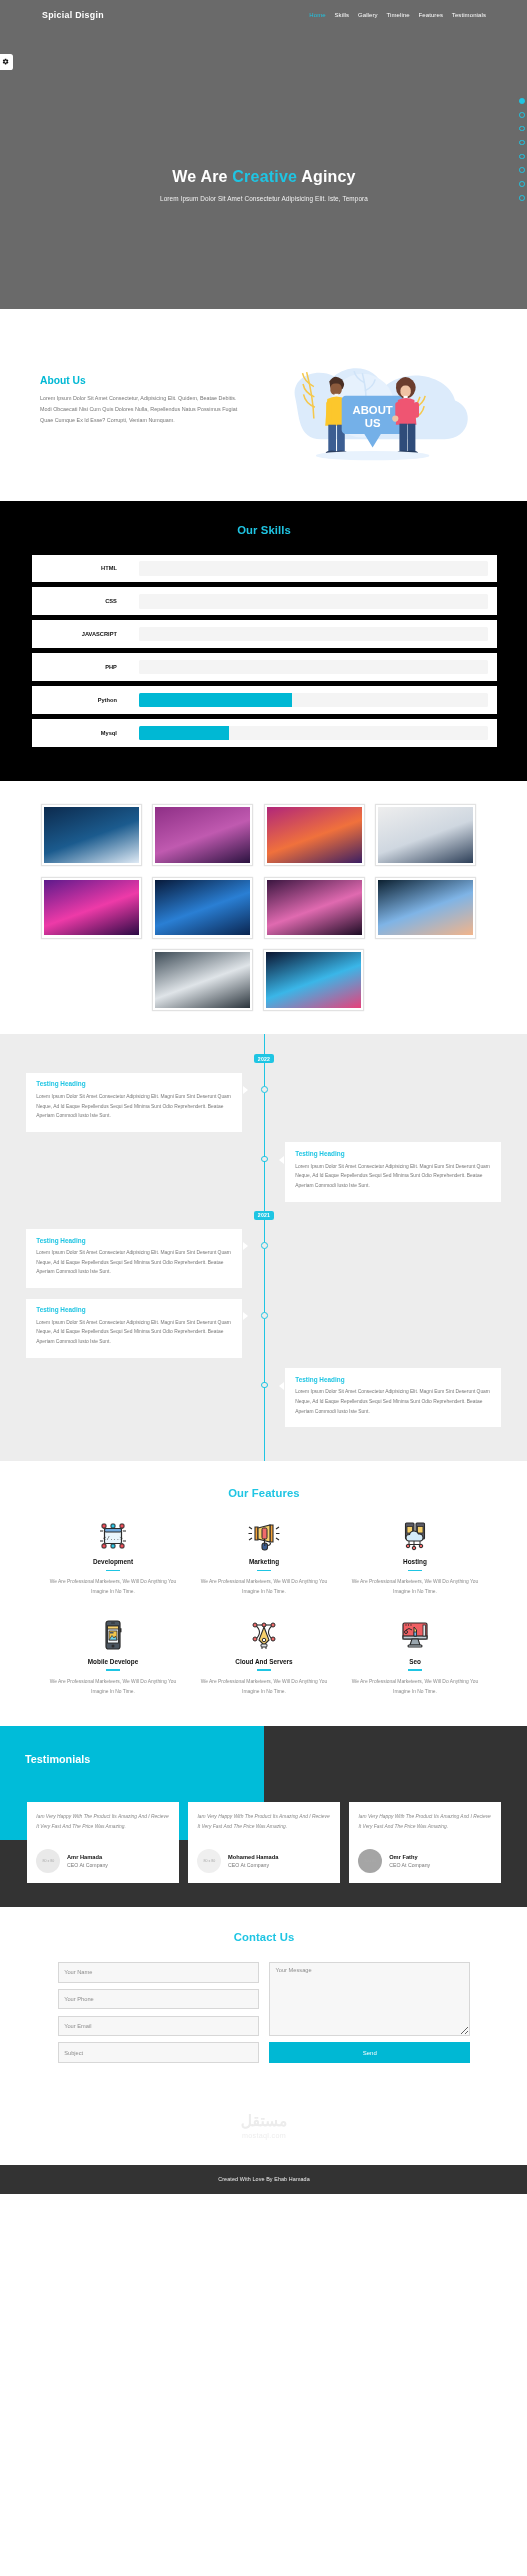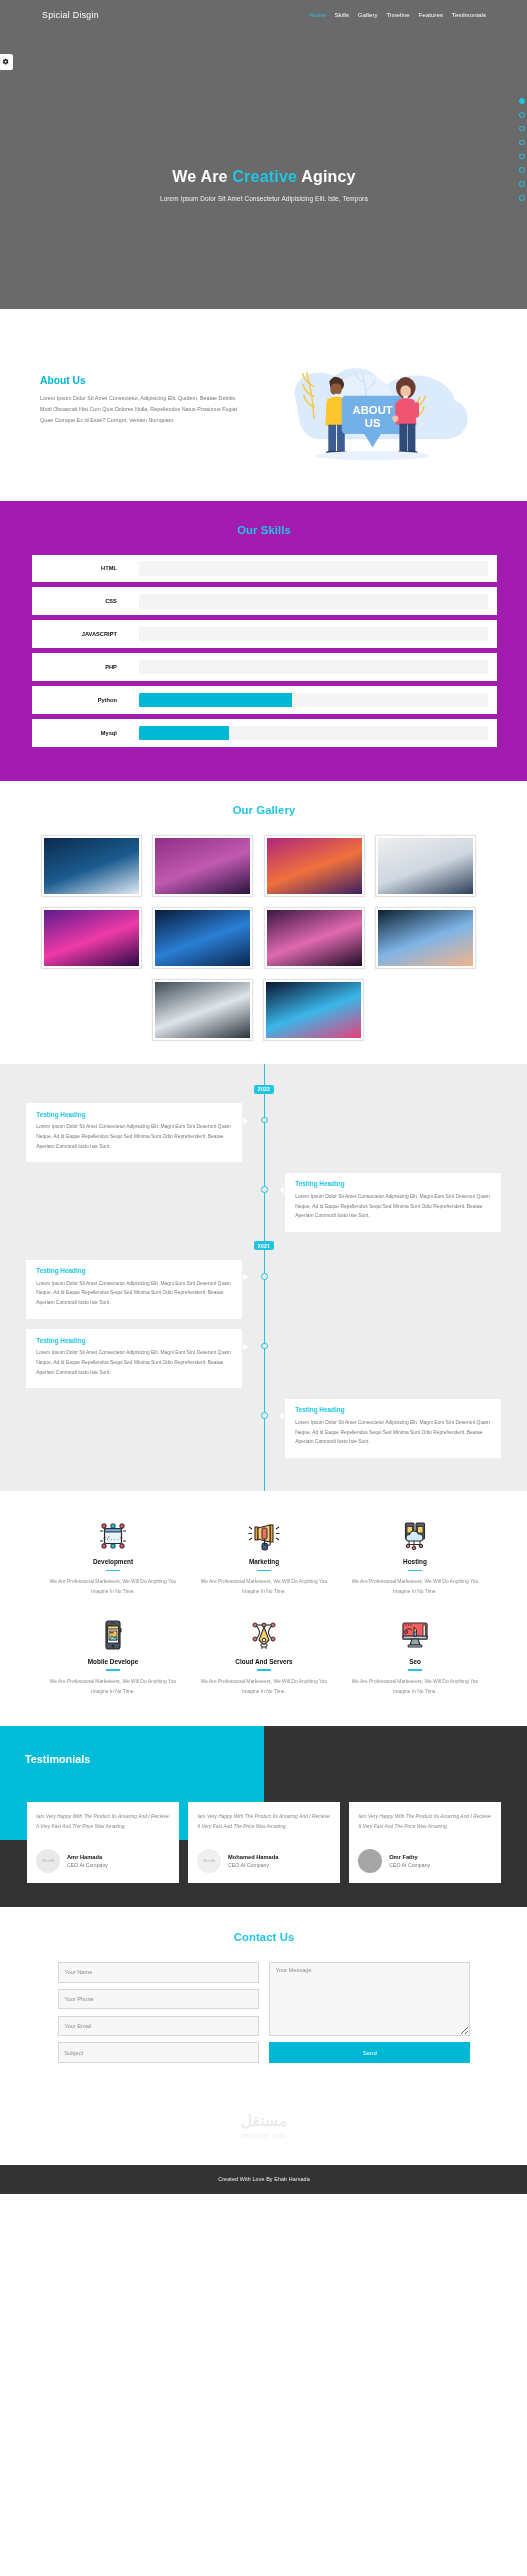--- a/index.html
+++ b/index.html
@@ -22,21 +22,21 @@
     background: #6a6a6a;
     overflow: hidden;
   }
   .topbar {
     position: absolute; top: 0; left: 0; right: 0;
     height: 30px;
     display: flex; align-items: center; justify-content: space-between;
     padding: 0 42px;
   }
   .logo {
-    color: #fff; font-size: 8.8px; font-weight: normal;
+    color: #fff; font-size: 8.8px; font-weight: bold;
     letter-spacing: 0.3px;
   }
   .nav { display: flex; gap: 8.8px; align-items: center; }
   .nav a {
     color: #fff; font-size: 6px; text-decoration: none;
     letter-spacing: 0.1px;
   }
   .nav a.active { color: #1fc5e3; }
 
   .gear-toggle {
@@ -89,21 +89,21 @@
     margin-bottom: 6.7px;
   }
   .about-body {
     color: #777; font-size: 5.4px; line-height: 2.05;
   }
   .about-art { flex: 1; display: flex; justify-content: center; align-items: flex-end; }
   .about-art svg { width: 201px; height: 129px; }
 
   
   .skills {
-    width: 528px; background: #a21caf;
+    width: 528px; background: #000000;
     padding: 23px 0 29px 0;
   }
   .section-title {
     text-align: center; color: #1fc5e3;
     font-size: 11.3px; font-weight: bold;
     margin-bottom: 18.5px; letter-spacing: 0.1px;
   }
   .skill-list { width: 465px; margin: 0 auto; }
   .skill-row {
     background: #fff;
@@ -447,21 +447,20 @@
       <div class="skill-row">
         <div class="skill-name">Mysql</div>
         <div class="skill-track">
             <div class="skill-fill" style="width: 26%;"></div>
           </div>
       </div>
     </div>
   </section>
 
   <section class="gallery">
-    <h2 class="section-title">Our Gallery</h2>
     <div class="gallery-grid">
       <div class="gphoto">
           <div class="inner" style="background: linear-gradient(160deg, rgb(12, 42, 77) 0%, rgb(27, 91, 142) 52%, rgb(223, 234, 245) 100%);"></div>
         </div>
       <div class="gphoto">
           <div class="inner" style="background: linear-gradient(160deg, rgb(142, 47, 134) 0%, rgb(192, 90, 176) 52%, rgb(43, 19, 64) 100%);"></div>
         </div>
       <div class="gphoto">
           <div class="inner" style="background: linear-gradient(160deg, rgb(176, 38, 122) 0%, rgb(240, 113, 60) 52%, rgb(59, 31, 99) 100%);"></div>
         </div>
@@ -538,20 +537,21 @@
         <div class="tl-card">
           <div class="tl-head">Testing Heading</div>
           <div class="tl-body">Lorem Ipsum Dolor Sit Amet Consectetur Adipisicing Elit. Magni Eum Sint Deserunt Quam Neque, Ad Id Eaque Repellendus Sequi Sed Minima Sunt Odio Reprehenderit. Beatae Aperiam Commodi Iusto Iste Sunt.</div>
         </div>
       </div>
 
     </div>
   </section>
 
   <section class="features">
+    <h2 class="section-title">Our Features</h2>
     <div class="feat-grid">
 
       <div class="feat">
         <div class="feat-icon">
           <svg viewBox="0 0 64 64">
             <g stroke="#2b2b2b" stroke-width="2.4" fill="none">
               <path d="M14 12v6M32 12v6M50 12v6M14 46v6M32 46v6M50 46v6M6 22h6M6 42h6M52 22h6M52 42h6"></path>
             </g>
             <rect x="10" y="8" width="8" height="8" rx="2" fill="#ef4f5a" stroke="#2b2b2b" stroke-width="2"></rect>
             <rect x="28" y="8" width="8" height="8" rx="2" fill="#2ec6e6" stroke="#2b2b2b" stroke-width="2"></rect>

